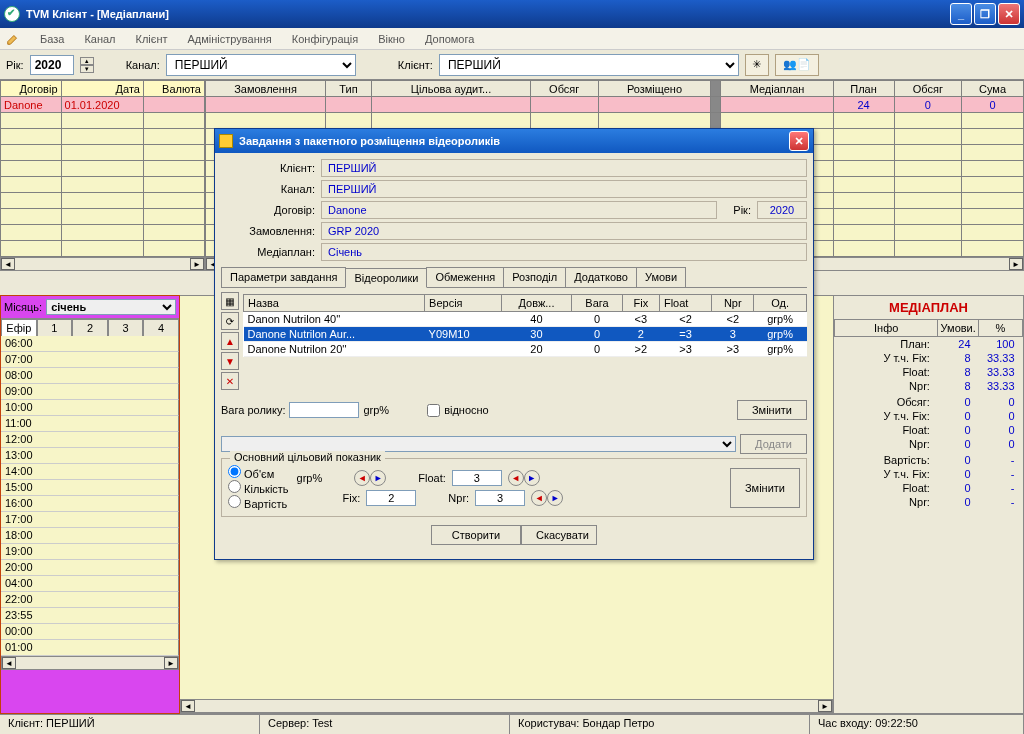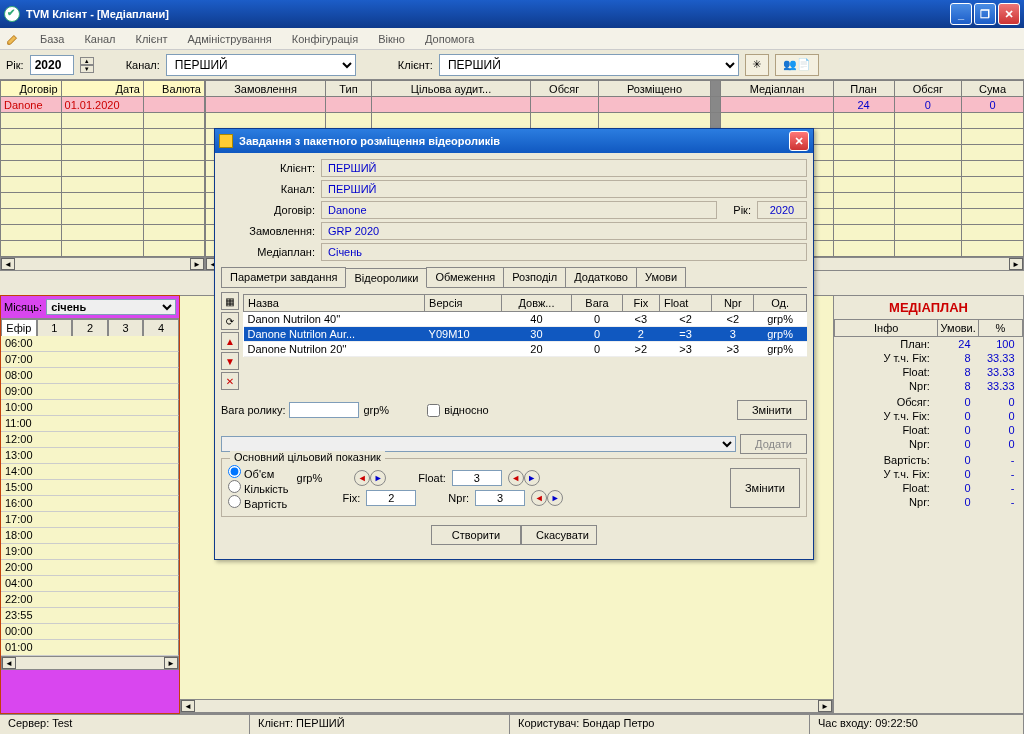--- a/index.html
+++ b/index.html
@@ -628,17 +628,17 @@
     </div>
 
     <div class="dlg-footer">
       <button class="btn" style="width:90px">Створити</button>
       <button class="btn" style="width:76px">Скасувати</button>
     </div>
   </div>
 </div>
 
 <div class="statusbar">
+  <div class="seg" style="width:260px">Клієнт: ПЕРШИЙ</div>
   <div class="seg" style="width:250px">Сервер: Test</div>
-  <div class="seg" style="width:260px">Клієнт: ПЕРШИЙ</div>
   <div class="seg" style="width:300px">Користувач: Бондар Петро</div>
   <div class="seg" style="flex:1">Час входу: 09:22:50</div>
 </div>
 
 </body></html>

